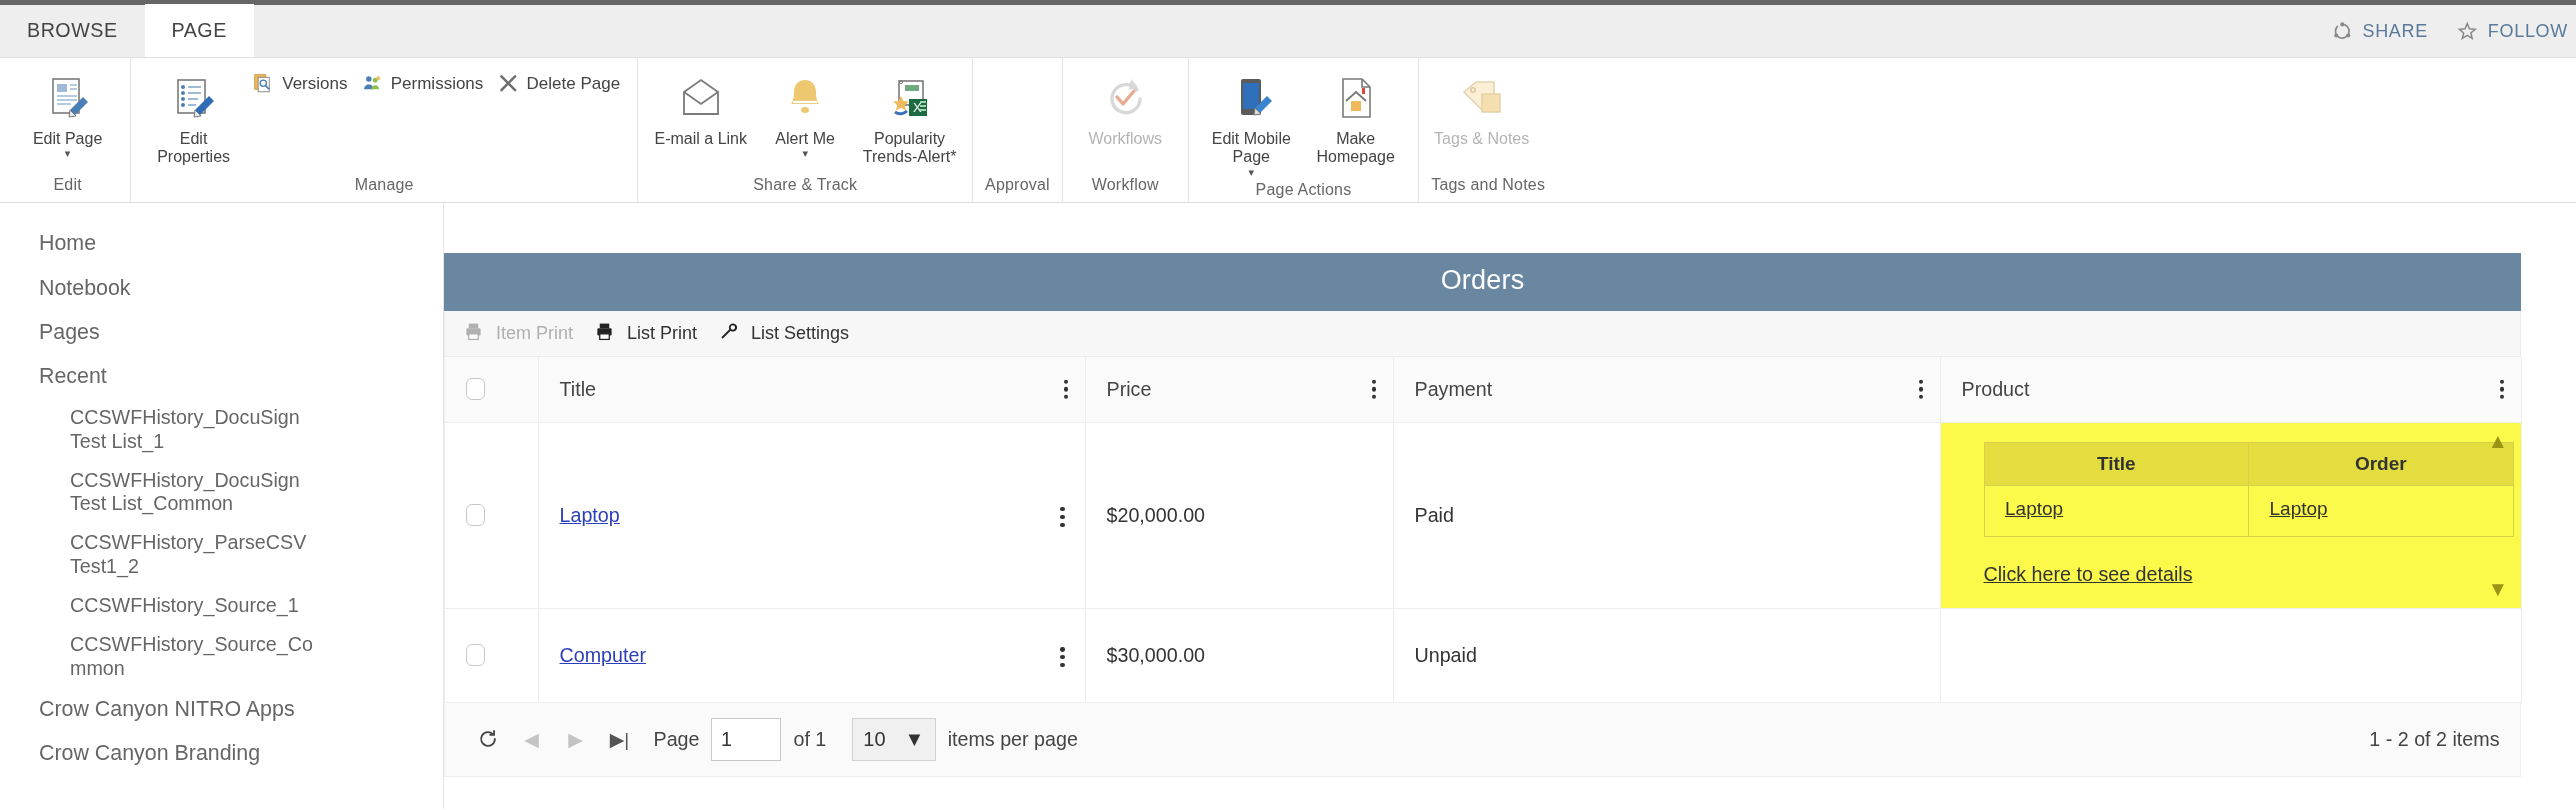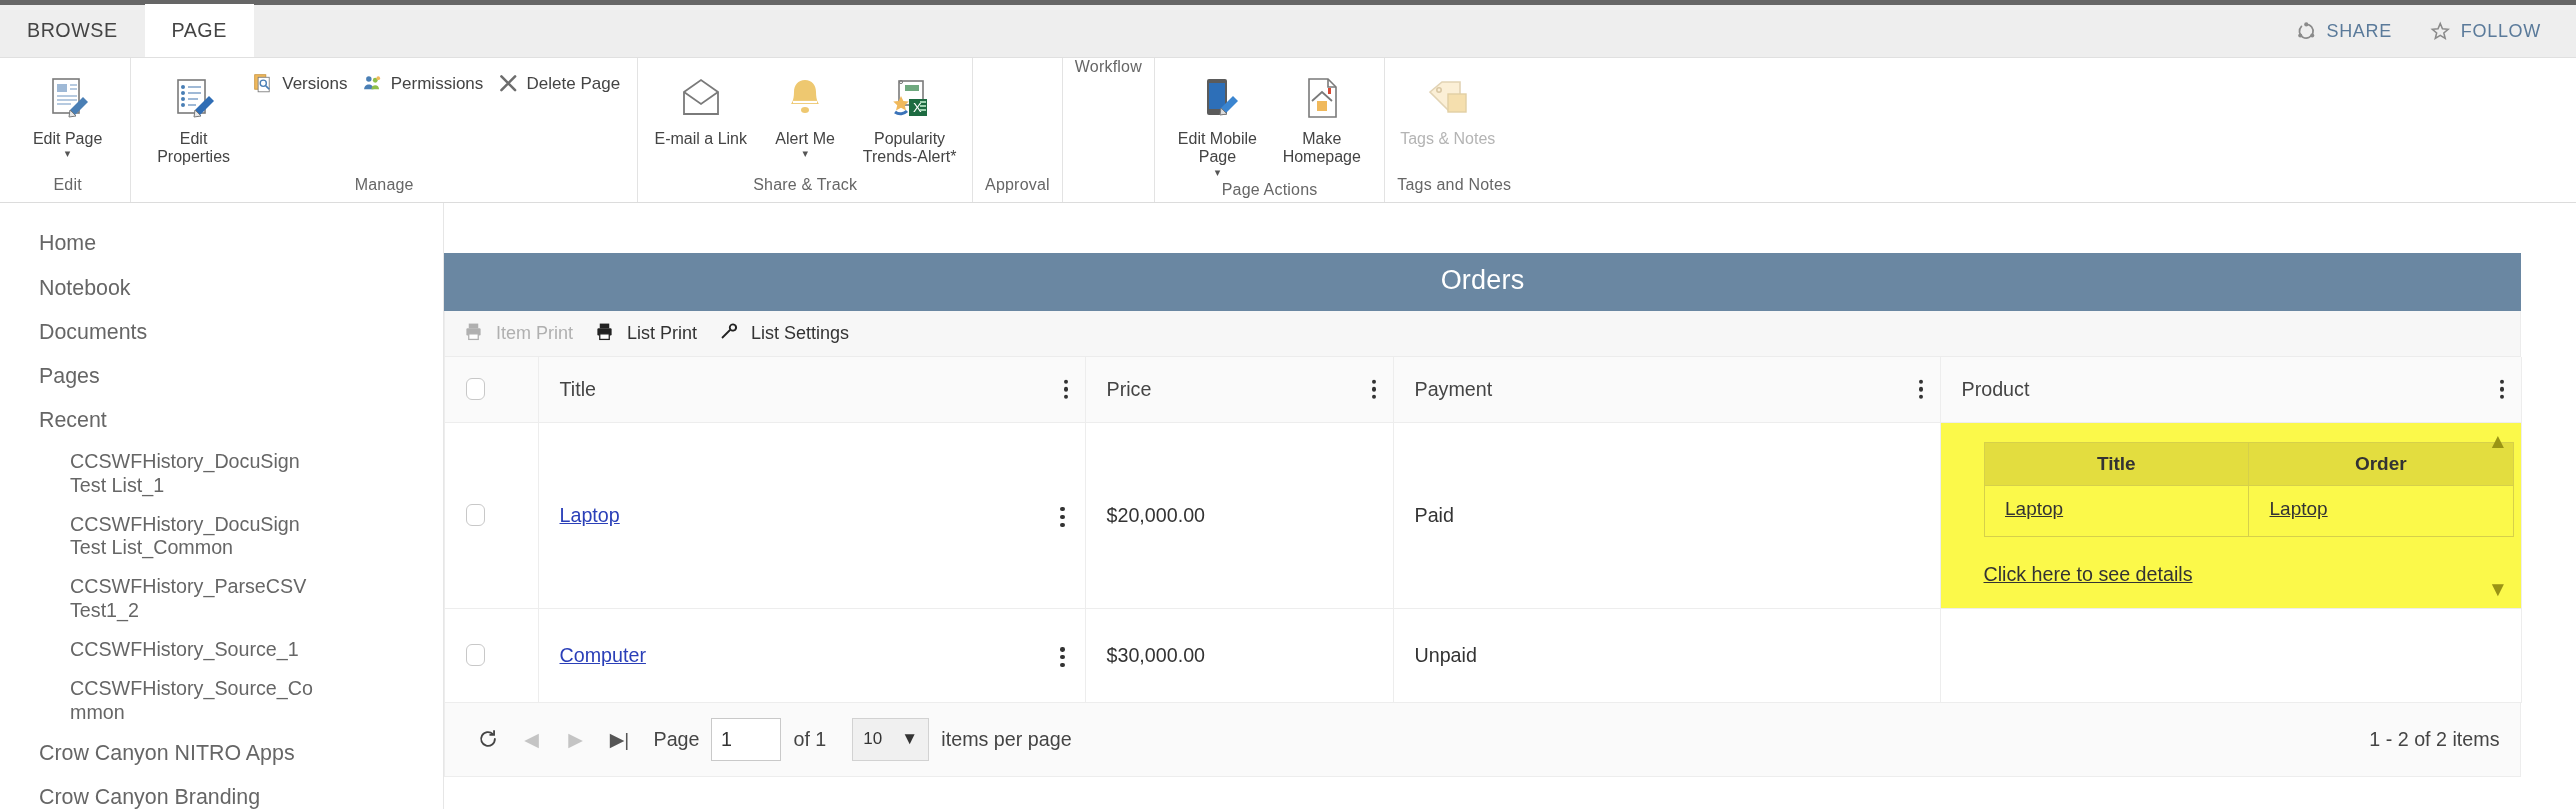--- a/index.html
+++ b/index.html
@@ -24,22 +24,22 @@
   .tab {
     height: 53px;
     padding: 0 27px;
     display: flex; align-items: center;
     font-size: 19.7px; letter-spacing: 0.5px;
     color: #444; cursor: pointer;
   }
   .tab.active { background:#fff; color:#444; }
 
   .topright {
-    position: absolute; right: 35px; top: 0; height: 53px;
-    display:flex; align-items:center; gap: 38px;
+    position: absolute; right: 8px; top: 0; height: 53px;
+    display:flex; align-items:center; gap: 29px;
   }
   .tr-item { display:flex; align-items:center; gap:10.3px; font-size:18px; color:#5a7a9a; letter-spacing:0.7px; cursor:pointer; }
   .tr-item svg { display:block; }
 
   
   .ribbon {
     background:#fff; height: 145px;
     border-bottom: 0.9px solid #dcdcdc;
     display:flex; align-items:stretch;
     padding-left: 5.1px;
@@ -172,21 +172,21 @@
   .pg-ico { width:44px; display:flex; align-items:center; justify-content:center; cursor:pointer; color:#555; font-size:19px; }
   .pg-ico.dim { color:#c4c4c4; }
   .pg-text { font-size:19.7px; color:#444; margin:0 12px; }
   .pg-input {
     width:70px; height:43px; border:0.9px solid #c9c9c9; background:#fff;
     font-size:19.7px; padding:0 8.5px; font-family:"Liberation Sans", sans-serif; color:#333;
   }
   .pg-select {
     display:flex; align-items:center; gap:19px;
     height:43px; border:0.9px solid #d2d2d2; background:#f0f0f0;
-    padding:0 10.3px; font-size:17px; color:#333; cursor:pointer; margin-left:13.7px;
+    padding:0 10.3px; font-size:20px; color:#333; cursor:pointer; margin-left:13.7px;
   }
   .pg-right { margin-left:auto; font-size:19.7px; color:#444; }
 </style>
 </head>
 <body>
 
 <div class="topbar-edge"></div>
 
 <div class="ribbon-tabs">
   <div class="tab">
@@ -345,20 +345,32 @@
     <div class="rg-label">Share &amp; Track</div>
   </div>
 
   <div class="rgroup">
     <div class="rg-items">
     </div>
     <div class="rg-label">Approval</div>
   </div>
 
   <div class="rgroup">
+    <div class="rg-items">
+      <div class="btn-big disabled">
+        <span class="ico">
+          <svg width="48" height="48" viewBox="0 0 48 48">
+            <path d="M36 16a14 14 0 1 0 3 9" fill="none" stroke="#d8d8d8" stroke-width="3.4" stroke-linecap="round"></path>
+            <path d="M30 5l7 8-9 3z" fill="#d8d8d8"></path>
+            <path d="M16 23l6 7 11-13" fill="none" stroke="#e8ab93" stroke-width="3.4" stroke-linecap="round" stroke-linejoin="round"></path>
+          </svg>
+        </span>
+        <span class="lbl">Workflows</span>
+      </div>
+    </div>
     <div class="rg-label">Workflow</div>
   </div>
 
   <div class="rgroup">
     <div class="rg-items">
       <div class="btn-big">
         <span class="ico">
           <svg width="48" height="48" viewBox="0 0 48 48">
             <rect x="14" y="5" width="20" height="36" rx="2" fill="#5b5b5b"></rect>
             <rect x="16" y="9" width="16" height="26" fill="#2d6fb8"></rect>
@@ -401,21 +413,20 @@
     <div class="rg-label">Tags and Notes</div>
   </div>
 
 </div>
 
 <div class="body">
 
   <nav class="sidebar">
     <div class="nav-item"><span>Home</span></div>
     <div class="nav-item"><span>Notebook</span></div>
-    <div class="nav-item"><span>Documents</span></div>
     <div class="nav-item"><span>Pages</span></div>
     <div class="nav-item"><span>Recent</span></div>
     <div class="nav-sub"><span>CCSWFHistory_DocuSign Test List_1</span></div>
     <div class="nav-sub"><span>CCSWFHistory_DocuSign Test List_Common</span></div>
     <div class="nav-sub"><span>CCSWFHistory_ParseCSV Test1_2</span></div>
     <div class="nav-sub"><span>CCSWFHistory_Source_1</span></div>
     <div class="nav-sub"><span>CCSWFHistory_Source_Common</span></div>
     <div class="nav-item"><span>Crow Canyon NITRO Apps</span></div>
     <div class="nav-item"><span>Crow Canyon Branding</span></div>
   </nav>

